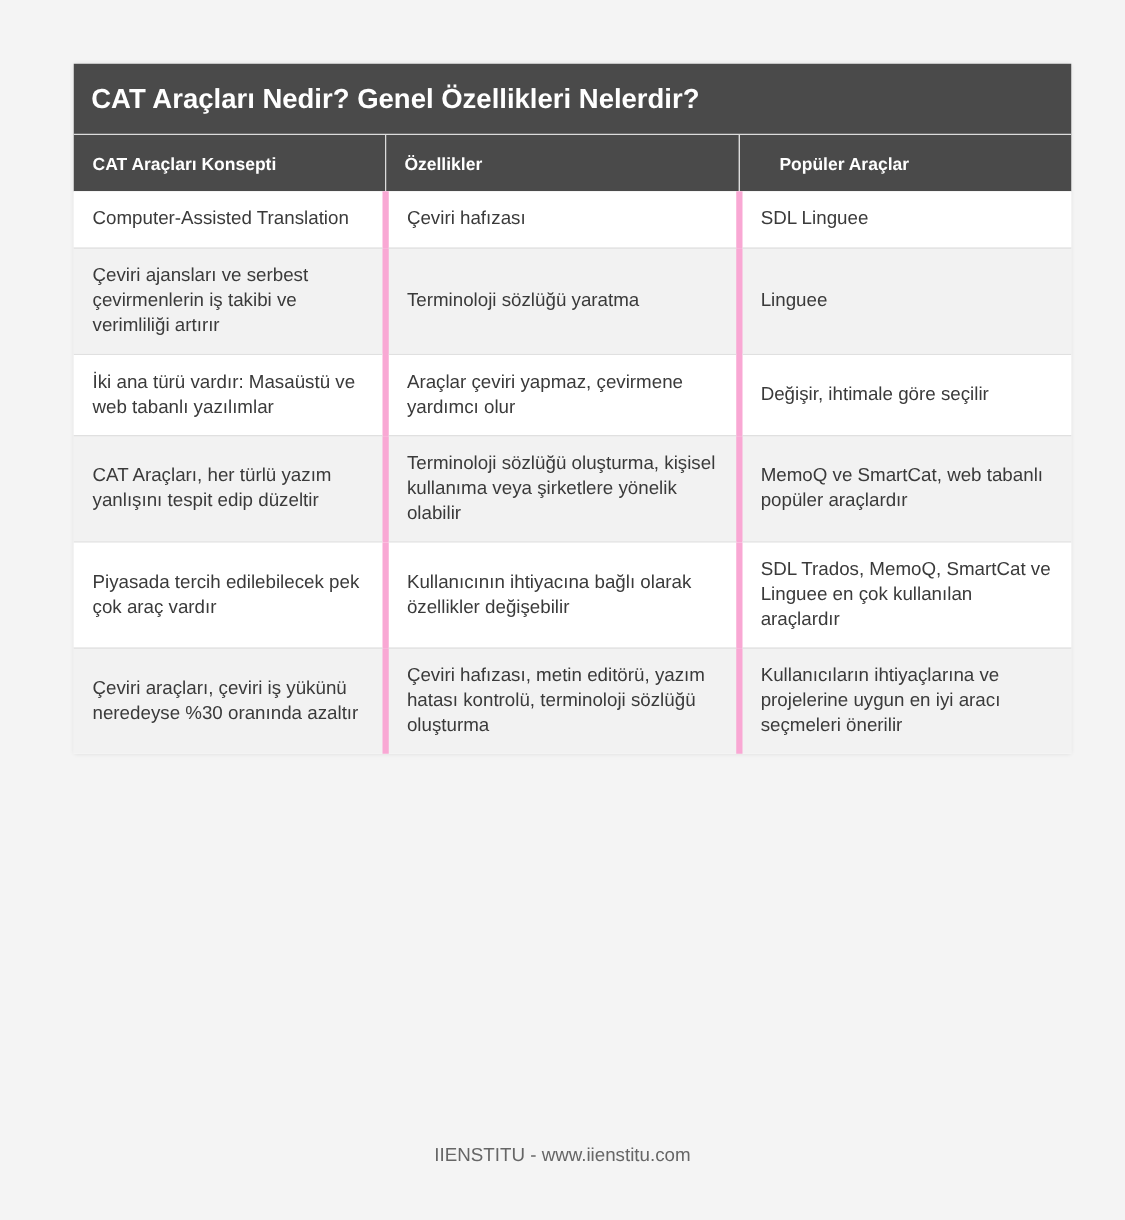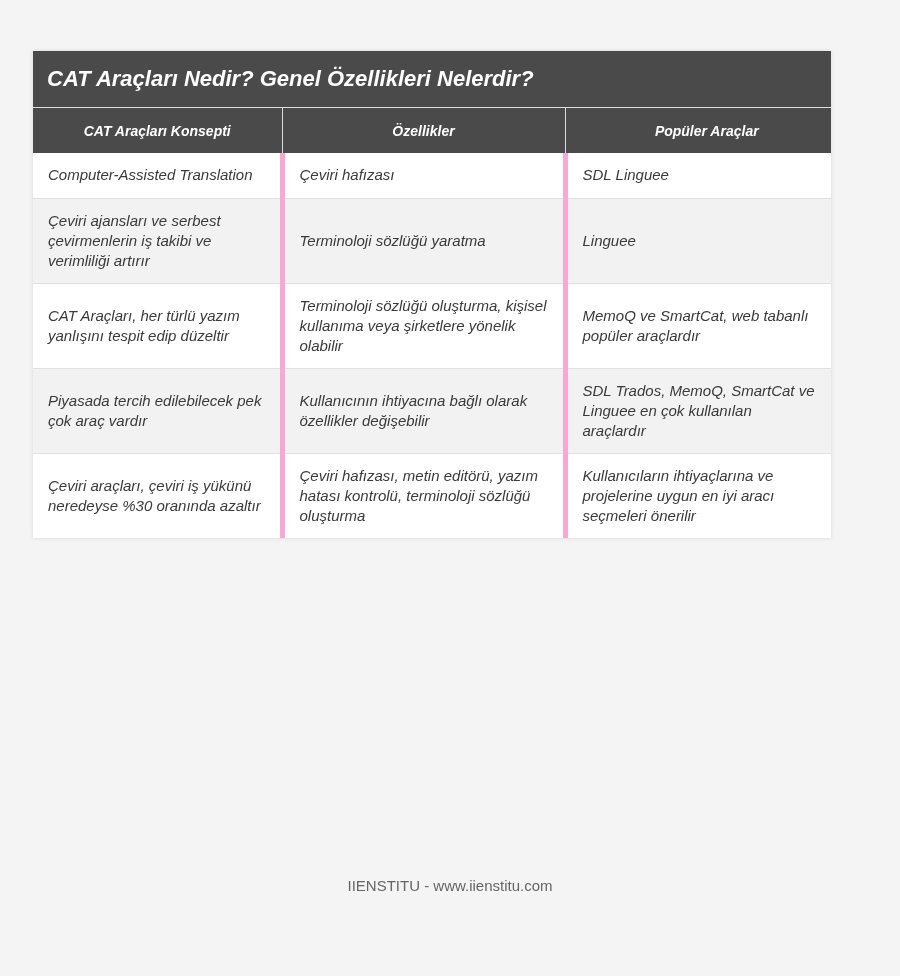--- a/index.html
+++ b/index.html
@@ -4,25 +4,24 @@
   <style>
     * { box-sizing: border-box; margin: 0; padding: 0; }
     html, body {
       width: 900px; height: 976px;
       background: #f4f4f4;
       font-family: "Liberation Sans", "DejaVu Sans", sans-serif;
       color: #333;
     }
     .card {
       position: absolute;
-      left: 33px; top: 51px;
+      left: 59px; top: 51px;
       width: 798px;
       background: #fff;
       box-shadow: 0 0 4px rgba(0,0,0,0.12);
-      font-style: italic;
     }
     .title-bar {
       background: #4a4a4a;
       color: #fff;
       height: 57px;
       display: flex; align-items: center;
       padding-left: 14px;
       font-size: 22px;
       font-weight: bold;
       border-bottom: 1px solid #dcdcdc;
@@ -33,42 +32,42 @@
       table-layout: fixed;
     }
     col.c1 { width: 249px; }
     col.c2 { width: 283px; }
     col.c3 { width: 266px; }
     thead th {
       background: #4a4a4a;
       color: #fff;
       font-size: 14px;
       font-weight: bold;
-      text-align: center;
+      text-align: left;
       height: 45px;
       padding: 0 15px;
       border-right: 1px solid #dcdcdc;
     }
     thead th:last-child { border-right: none; padding-left: 32px; }
     tbody td {
       font-size: 15px;
       line-height: 20px;
       color: #3a3a3a;
       padding: 12px 15px;
       vertical-align: middle;
       border-right: 5px solid #f9a8d4;
       border-bottom: 1px solid #e0e0e0;
     }
     tbody td:last-child { border-right: none; }
     tbody tr:nth-child(odd) td { background: #ffffff; }
     tbody tr:nth-child(even) td { background: #f2f2f2; }
     tbody tr:last-child td { border-bottom: none; }
     .footer {
       position: absolute;
-      left: 0; top: 877px;
+      left: 0; top: 916px;
       width: 900px;
       text-align: center;
       font-size: 15px;
       color: #666;
     }
   </style>
 </head>
 <body>
 
 <div class="card">
@@ -90,20 +89,25 @@
       <tr style="height:45px">
         <td>Computer-Assisted Translation</td>
         <td>Çeviri hafızası</td>
         <td>SDL Linguee</td>
       </tr>
       <tr style="height:85px">
         <td>Çeviri ajansları ve serbest çevirmenlerin iş takibi ve verimliliği artırır</td>
         <td>Terminoloji sözlüğü yaratma</td>
         <td>Linguee</td>
       </tr>
+      <tr style="height:65px">
+        <td>İki ana türü vardır: Masaüstü ve web tabanlı yazılımlar</td>
+        <td>Araçlar çeviri yapmaz, çevirmene yardımcı olur</td>
+        <td>Değişir, ihtimale göre seçilir</td>
+      </tr>
       <tr style="height:85px">
         <td>CAT Araçları, her türlü yazım yanlışını tespit edip düzeltir</td>
         <td>Terminoloji sözlüğü oluşturma, kişisel kullanıma veya şirketlere yönelik olabilir</td>
         <td>MemoQ ve SmartCat, web tabanlı popüler araçlardır</td>
       </tr>
       <tr style="height:85px">
         <td>Piyasada tercih edilebilecek pek çok araç vardır</td>
         <td>Kullanıcının ihtiyacına bağlı olarak özellikler değişebilir</td>
         <td>SDL Trados, MemoQ, SmartCat ve Linguee en çok kullanılan araçlardır</td>
       </tr>

